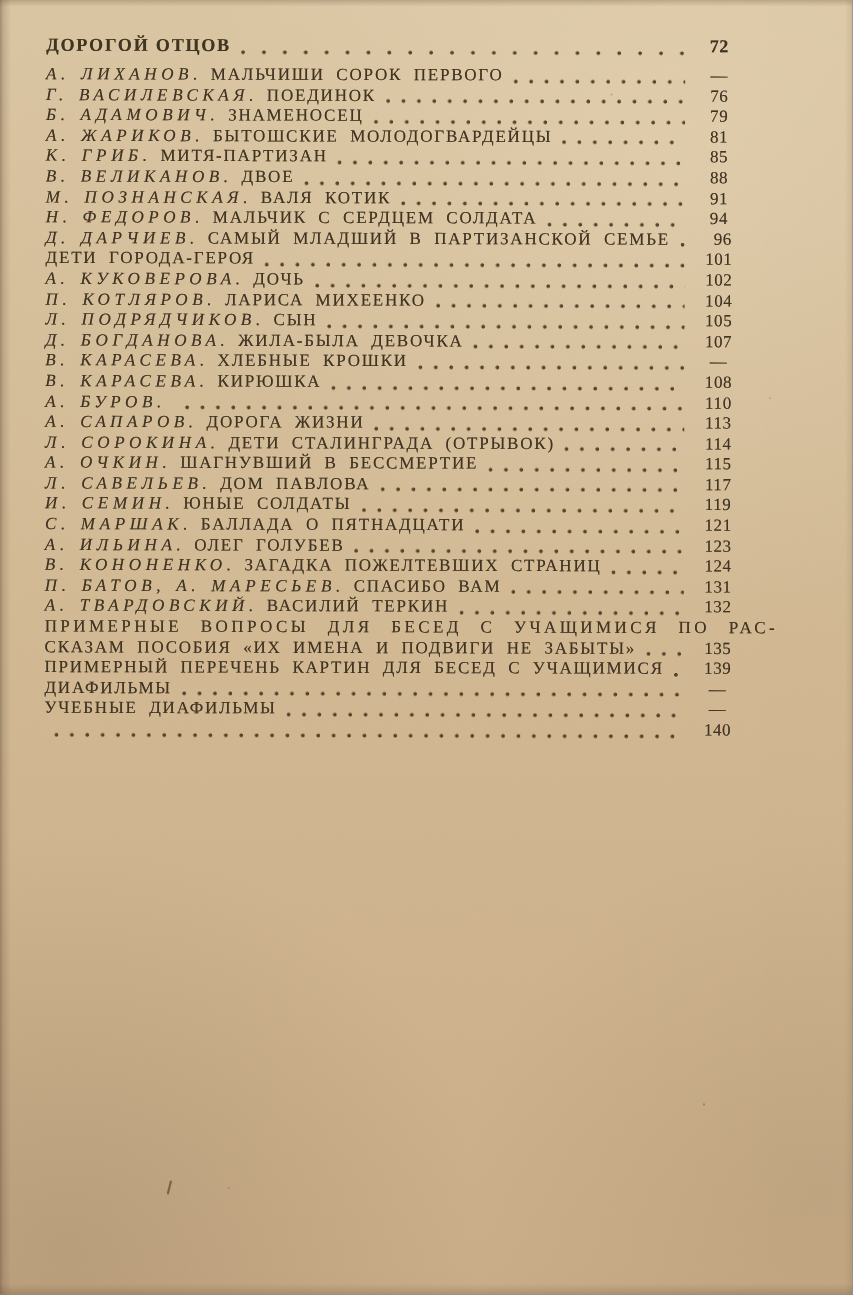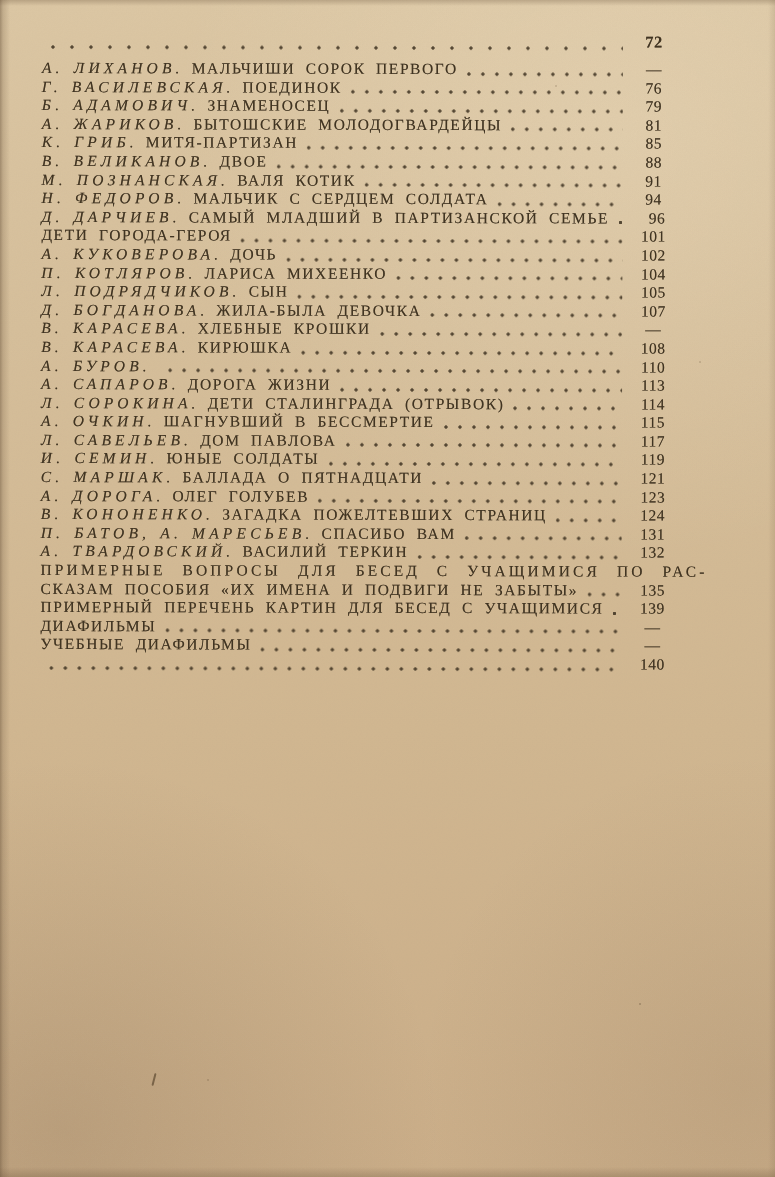--- a/index.html
+++ b/index.html
@@ -92,20 +92,21 @@
     transform: rotate(14deg);
     background: rgba(98,78,52,.75);
   }
 </style>
 </head>
 <body>
 
 <div class="photo">
   <div class="toc">
     <div class="row header">
+      <span class="hdr">ДОРОГОЙ ОТЦОВ</span>
       <span class="leader"></span>
       <span class="pagenum">72</span>
     </div>
     <div id="rows">
   <div class="row">
     <span class="author">А. ЛИХАНОВ.</span>
     <span class="title">МАЛЬЧИШИ СОРОК ПЕРВОГО</span>
     <span class="leader"></span>
     <span class="pagenum">—</span>
   </div>
@@ -257,21 +258,21 @@
   </div>
 
   <div class="row">
     <span class="author">С. МАРШАК.</span>
     <span class="title">БАЛЛАДА О ПЯТНАДЦАТИ</span>
     <span class="leader"></span>
     <span class="pagenum">121</span>
   </div>
 
   <div class="row">
-    <span class="author">А. ДОРОГА.</span>
+    <span class="author">А. ИЛЬИНА.</span>
     <span class="title">ОЛЕГ ГОЛУБЕВ</span>
     <span class="leader"></span>
     <span class="pagenum">123</span>
   </div>
 
   <div class="row">
     <span class="author">В. КОНОНЕНКО.</span>
     <span class="title">ЗАГАДКА ПОЖЕЛТЕВШИХ СТРАНИЦ</span>
     <span class="leader"></span>
     <span class="pagenum">124</span>

